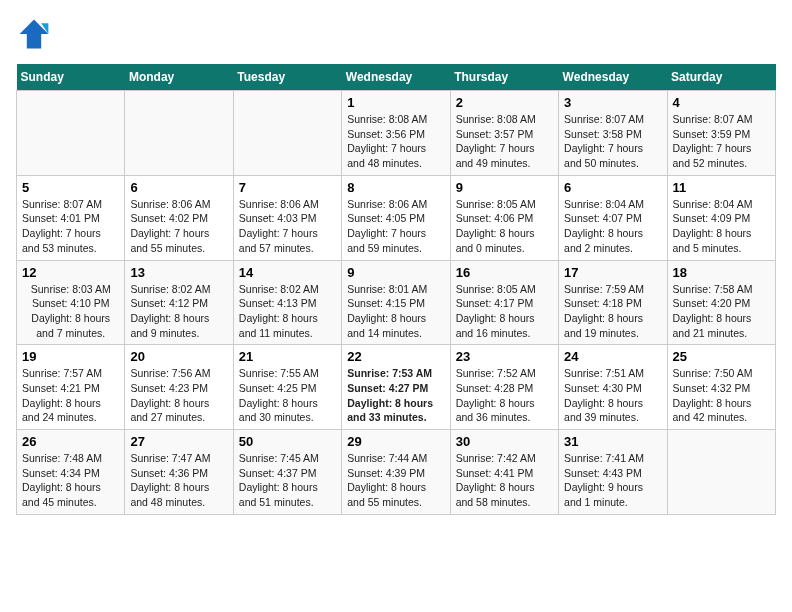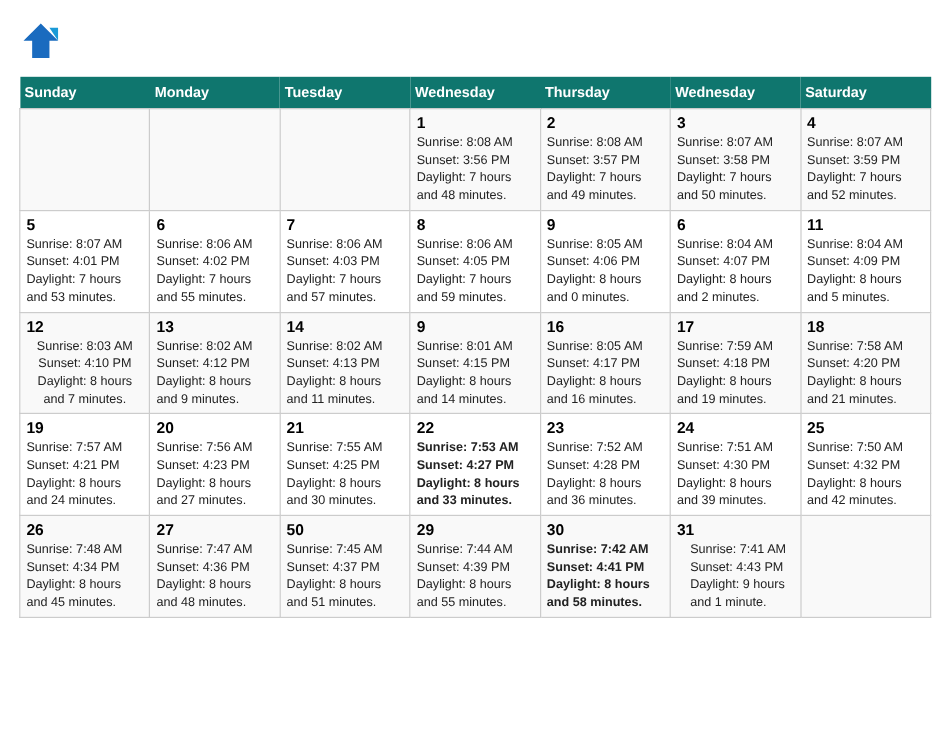--- a/index.html
+++ b/index.html
@@ -332,28 +332,28 @@
         </td>
         <td>
           <span class="day-number">29</span>
           <div class="day-info" style="white-space: pre-line;">Sunrise: 7:44 AM
 Sunset: 4:39 PM
 Daylight: 8 hours
 and 55 minutes.</div>
         </td>
         <td>
           <span class="day-number">30</span>
-          <div class="day-info" style="white-space: pre-line; font-weight: bold;">Sunrise: 7:42 AM
+          <div class="day-info" style="white-space: pre-line;">Sunrise: 7:42 AM
 Sunset: 4:41 PM
 Daylight: 8 hours
 and 58 minutes.</div>
         </td>
         <td>
           <span class="day-number">31</span>
-          <div class="day-info" style="white-space: pre-line; margin-left: 11px;">Sunrise: 7:41 AM
+          <div class="day-info" style="white-space: pre-line;">Sunrise: 7:41 AM
 Sunset: 4:43 PM
 Daylight: 9 hours
 and 1 minute.</div>
         </td>
         <td class="empty"></td>
       </tr>
     </tbody>
 </table>
 
 </body></html>

